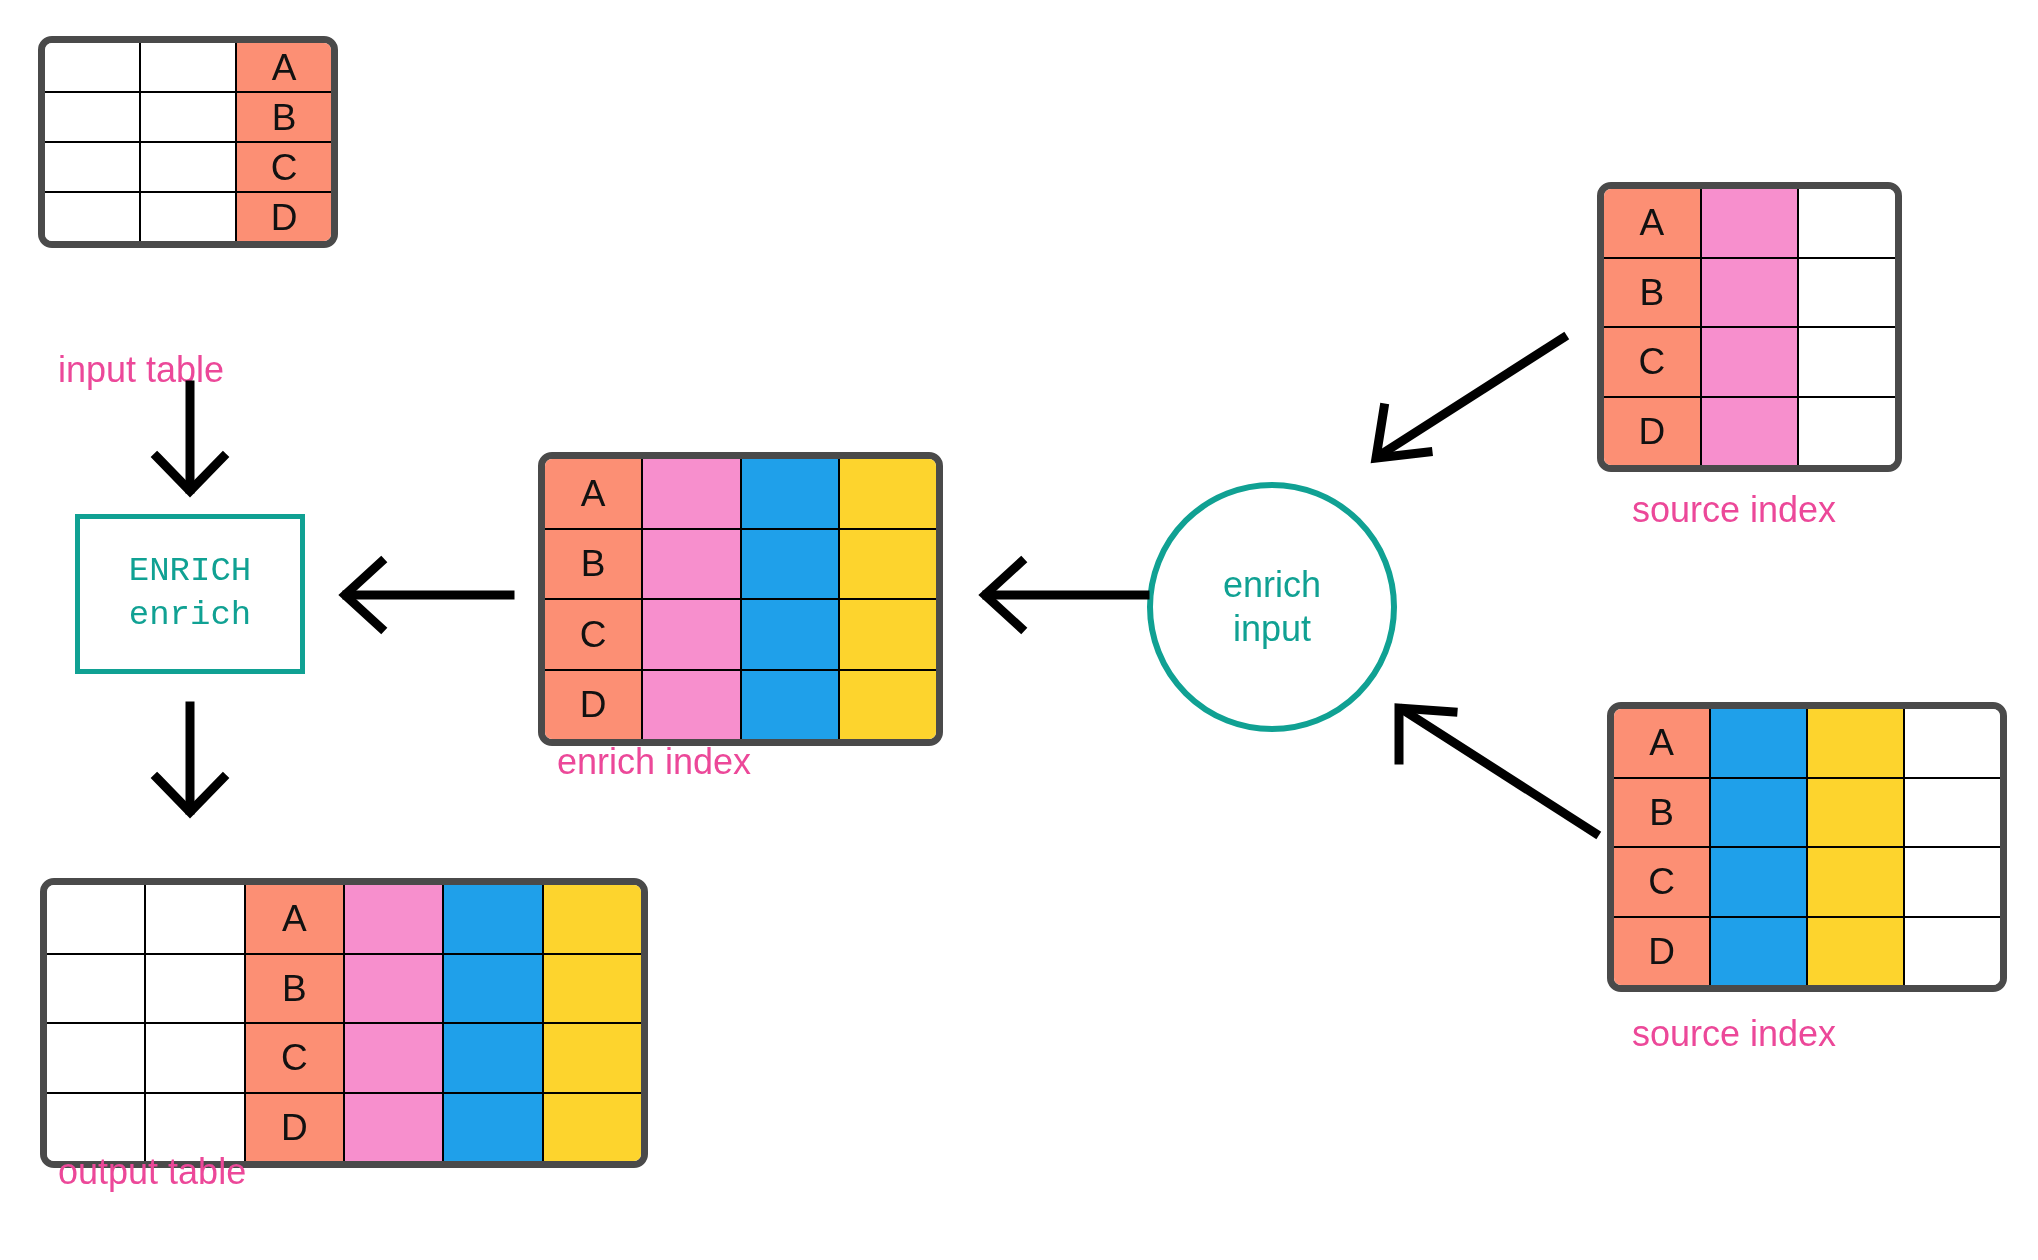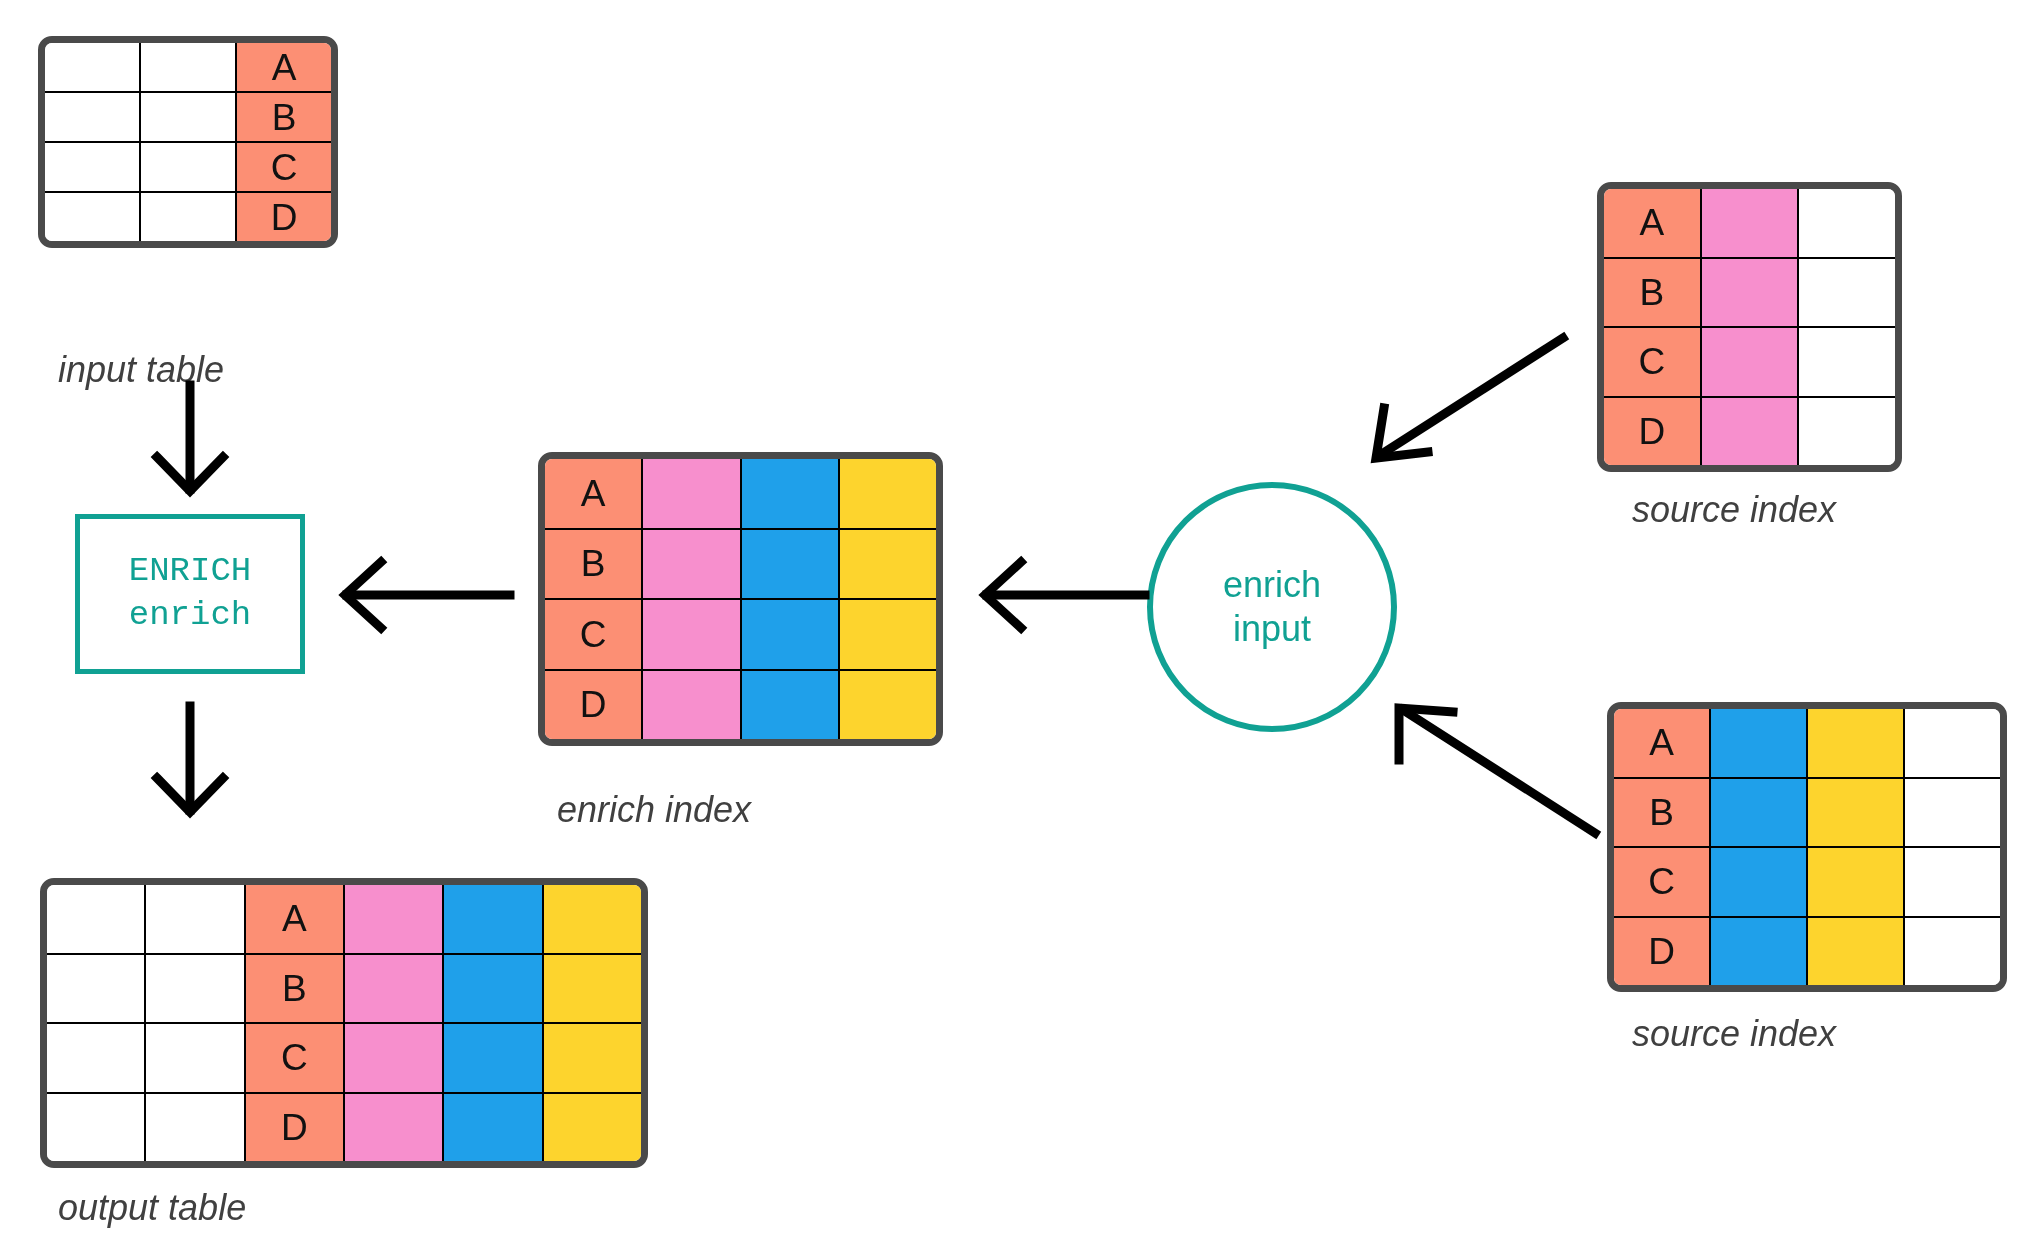--- a/index.html
+++ b/index.html
@@ -50,24 +50,23 @@
   .c-white  { background: #ffffff; }
   .c-salmon { background: #fc8f74; }
   .c-pink   { background: #f78fcd; }
   .c-blue   { background: #1fa0ea; }
   .c-yellow { background: #fdd42d; }
 
   
   .caption {
     position: absolute;
     font-size: 36px;
-    color: #404040;
+    color: #ec4899;
     white-space: nowrap;
     line-height: 1;
-    font-style: italic;
   }
 
   
   .cmd-box {
     position: absolute;
     box-sizing: border-box;
     border: 5px solid #10a193;
     background: #ffffff;
     display: flex;
     flex-direction: column;
@@ -165,21 +164,21 @@
       <div class="tcell c-blue"></div>
       <div class="tcell c-yellow"></div>
     </div>
     <div class="trow">
       <div class="tcell c-salmon">D</div>
       <div class="tcell c-pink"></div>
       <div class="tcell c-blue"></div>
       <div class="tcell c-yellow"></div>
     </div>
   </div>
-<div class="caption" style="left:557px; top:792px;">enrich index</div>
+<div class="caption" style="left:557px; top:744px;">enrich index</div>
 
 <div class="policy-circle" style="left:1147px; top:482px; width:250px; height:250px;">
   <div class="policy-line">enrich</div>
   <div class="policy-line">input</div>
 </div>
 
 <div class="tbl" style="left:1597px; top:182px; width:305px; height:290px;">
     <div class="trow">
       <div class="tcell c-salmon">A</div>
       <div class="tcell c-pink"></div>
@@ -258,21 +257,21 @@
     </div>
     <div class="trow">
       <div class="tcell c-white"></div>
       <div class="tcell c-white"></div>
       <div class="tcell c-salmon">D</div>
       <div class="tcell c-pink"></div>
       <div class="tcell c-blue"></div>
       <div class="tcell c-yellow"></div>
     </div>
   </div>
-<div class="caption" style="left:58px; top:1190px;">output table</div>
+<div class="caption" style="left:58px; top:1154px;">output table</div>
 
 <svg class="arrow-svg" style="left:150px; top:385px; width:90px; height:120px;" viewBox="0 0 90 120">
   <path class="arrow-path" d="M 40 0 L 40 104"></path>
   <path class="arrow-path" d="M 7 72 L 40 106 L 73 72"></path>
 </svg>
 
 <svg class="arrow-svg" style="left:150px; top:706px; width:90px; height:120px;" viewBox="0 0 90 120">
   <path class="arrow-path" d="M 40 0 L 40 104"></path>
   <path class="arrow-path" d="M 7 72 L 40 106 L 73 72"></path>
 </svg>

